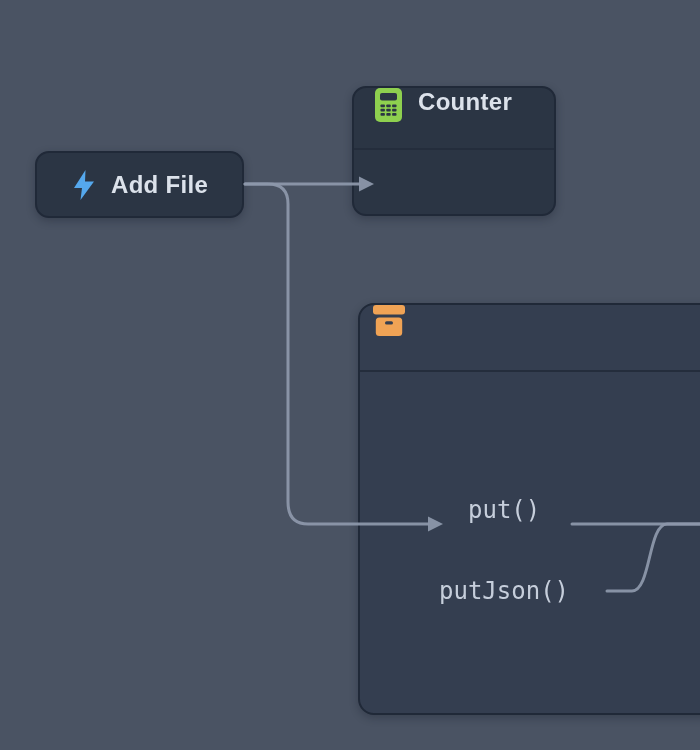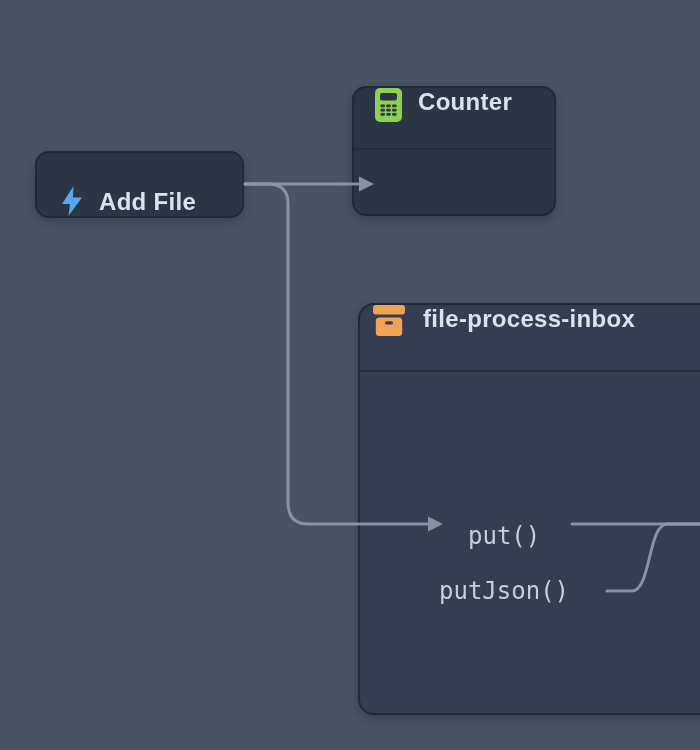--- a/index.html
+++ b/index.html
@@ -29,38 +29,38 @@
   .mono {
     font-family: "DejaVu Sans Mono", monospace;
     font-size: 24px; color: #C6CEDB; white-space: nowrap;
   }
   .node-header { display: flex; align-items: flex-start; box-sizing: border-box; }
   .divider { height: 2px; background: #242D3C; width: 100%; }
 
   
   #node-add-file {
     left: 35px; top: 151px; width: 209px; height: 67px;
-    padding-left: 23px; gap: 15px; align-items: flex-end;
+    padding-left: 35px; gap: 15px;
   }
 
   
   #node-counter { left: 352px; top: 86px; width: 204px; height: 130px; }
   #node-counter .node-header { height: 60px; padding-left: 21px; gap: 16px; }
   #node-counter .method-row {
     height: 62px; display: flex; align-items: center; padding-left: 43px;
   }
 
   
   #node-inbox {
     left: 358px; top: 303px; width: 372px; height: 412px;
     background: #343E50; border-radius: 16px;
   }
   #node-inbox .node-header { height: 65px; padding-left: 13px; gap: 18px; }
   .method-abs { position: absolute; line-height: 28px; }
-  #method-put { left: 108px; top: 217px; }
+  #method-put { left: 108px; top: 191px; }
   #method-putjson { left: 79px; top: 272px; }
 
   #edges {
     position: absolute; left: 0; top: 0; width: 700px; height: 750px;
     pointer-events: none; z-index: 5;
   }
   #edges path {
     stroke: #8C97AA; stroke-width: 3; fill: none;
     stroke-linecap: round; opacity: 0.95;
   }
@@ -101,21 +101,20 @@
     <div class="divider"></div>
   </div>
 
   <div class="node" id="node-inbox">
     <div class="node-header">
       <svg class="icon-svg" width="32" height="31" viewBox="0 0 32 31" aria-hidden="true">
         <rect x="0" y="0" width="32" height="9.5" rx="3" fill="#F0A355"></rect>
         <rect x="2.8" y="12.5" width="26.4" height="18.5" rx="3.5" fill="#F0A355"></rect>
         <rect x="12" y="16.2" width="8" height="3.4" rx="1.7" fill="#343E50"></rect>
       </svg>
-      <span class="node-title">file-process-inbox</span>
     </div>
     <div class="divider"></div>
     <span class="mono method-abs" id="method-put">put()</span>
     <span class="mono method-abs" id="method-putjson">putJson()</span>
   </div>
 
   <svg id="edges" width="700" height="750" viewBox="0 0 700 750">
     <path d="M 245 184 H 359"></path>
     <polygon points="374,184 359,176.5 359,191.5"></polygon>
     <path d="M 245 184 H 268 Q 288 184 288 204 V 502 Q 288 524 308 524 H 428"></path>

